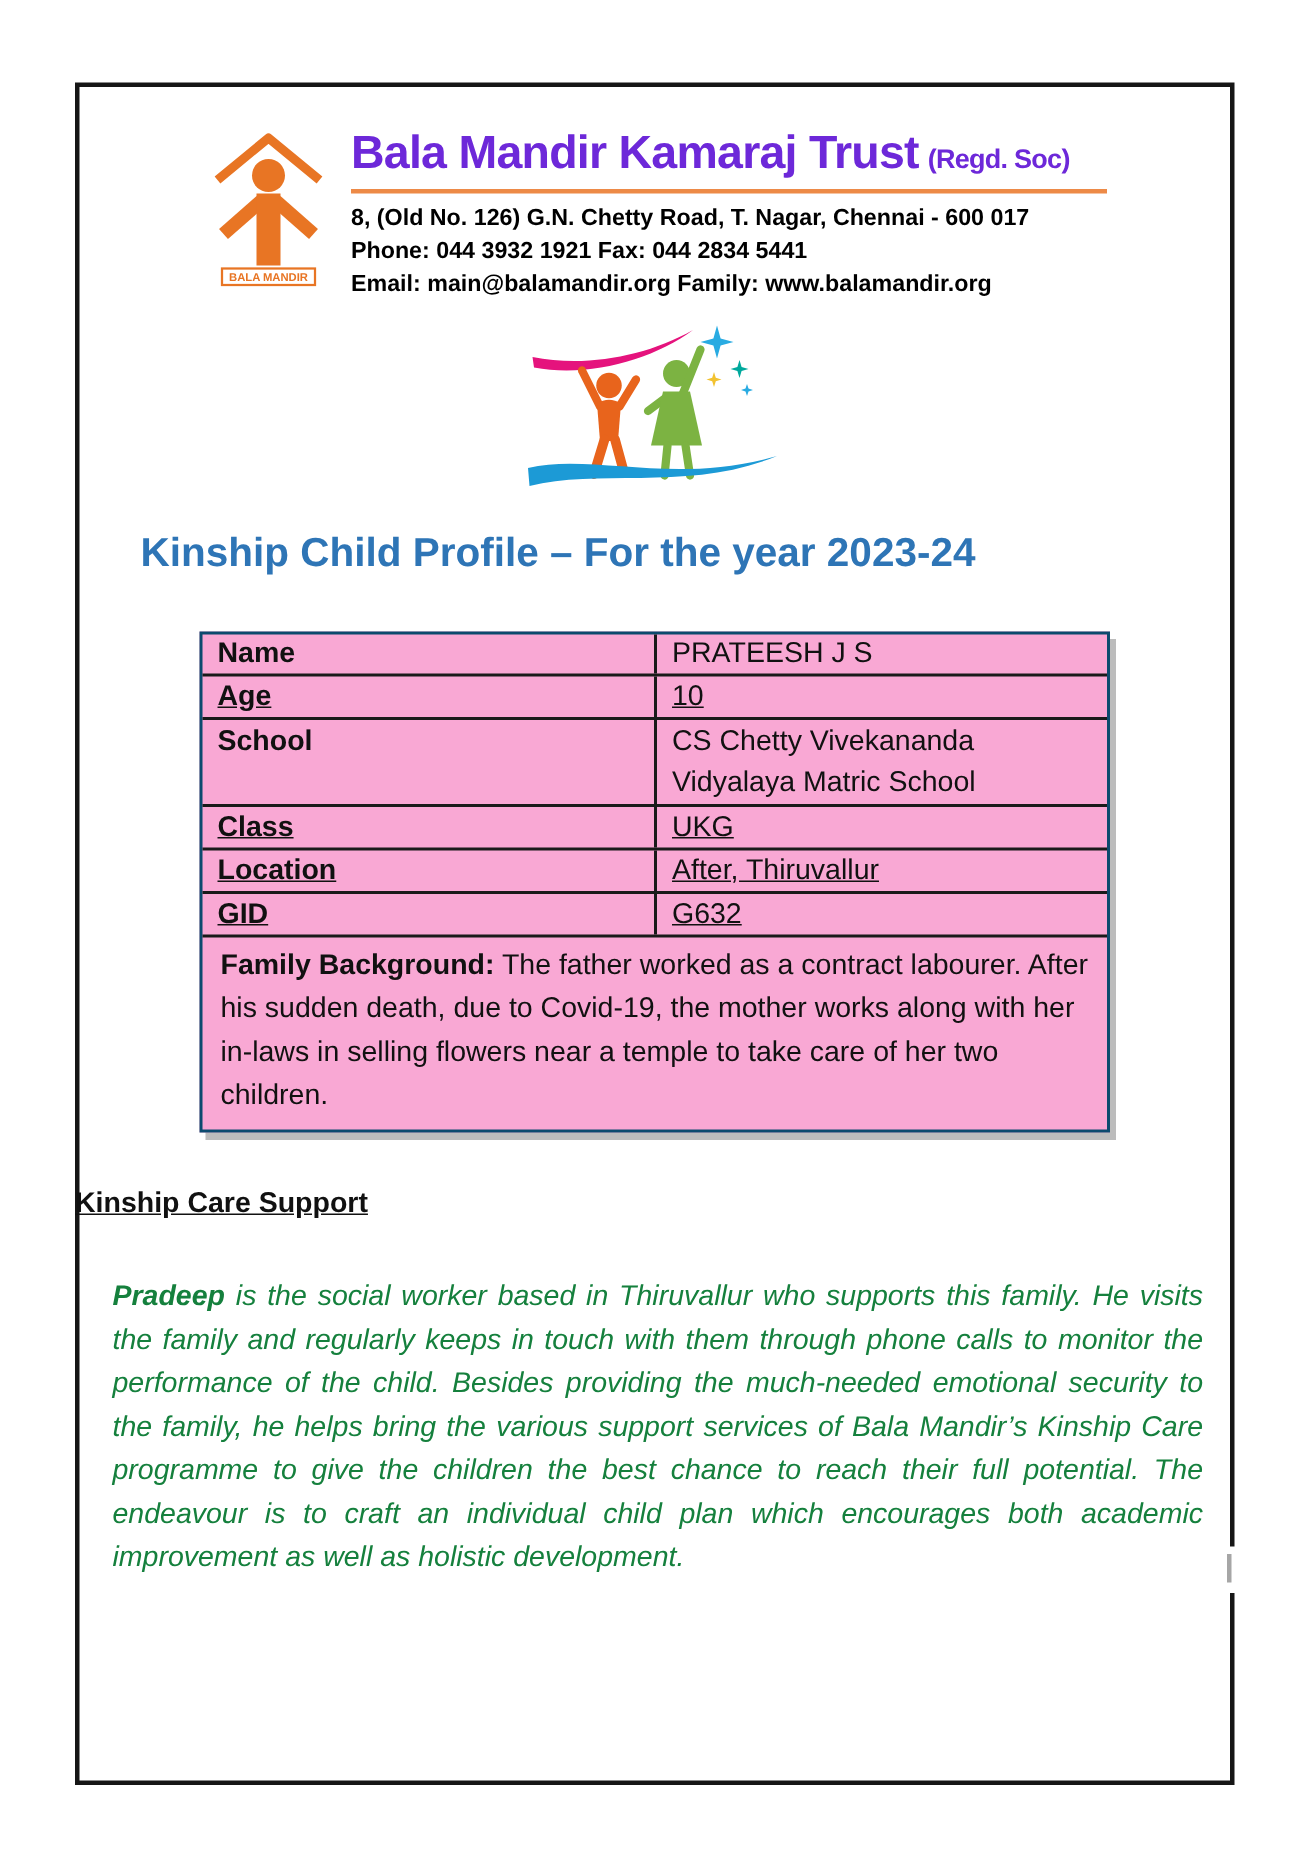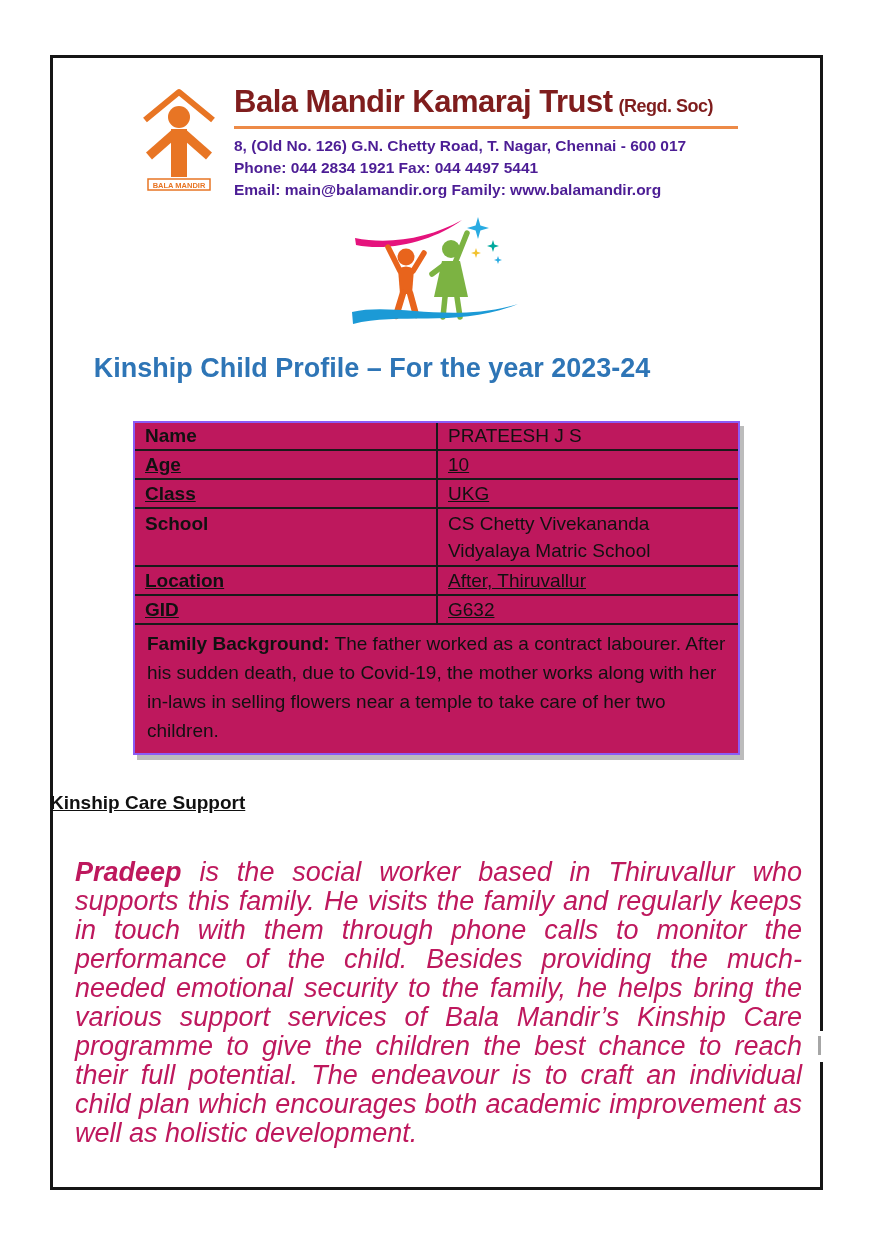--- a/index.html
+++ b/index.html
@@ -16,61 +16,61 @@
     position:absolute; left:815px; top:1031px; width:12px; height:31px; background:#ffffff;
   }
   .border-notch::before {
     content:""; position:absolute; left:3px; top:5px; width:3px; height:19px; background:#a6a6a6;
   }
 
   
   .letterhead { position:absolute; left:140px; top:84px; display:flex; }
   .lh-logo { width:78px; height:108px; flex:0 0 auto; }
   .lh-text { margin-left:16px; }
-  .org-line { font-size:31px; font-weight:bold; color:#7f1d1d; letter-spacing:-0.5px; line-height:36px; white-space:nowrap; }
+  .org-line { font-size:31px; font-weight:bold; color:#6d28d9; letter-spacing:-0.5px; line-height:36px; white-space:nowrap; }
   .org-suffix { font-size:18px; margin-left:6px; }
   .org-divider { height:3px; background:#ED8A47; width:504px; margin:2px 0 6px 0; }
-  .addr { font-size:15.5px; font-weight:bold; color:#4c1d95; line-height:22px; white-space:nowrap; }
+  .addr { font-size:15.5px; font-weight:bold; color:#000000; line-height:22px; white-space:nowrap; }
 
   
   .center-logo { position:absolute; left:350px; top:212px; }
 
   
   .doc-title {
     position:absolute; left:50px; top:350px; width:644px; text-align:center;
     font-size:27px; font-weight:bold; color:#2E75B6; line-height:36px;
   }
 
   
   .profile-table {
     position:absolute; left:133px; top:421px; width:607px;
-    border:2px solid #8b5cf6; box-sizing:border-box;
+    border:2px solid #0c4a6e; box-sizing:border-box;
     box-shadow:4px 5px 0 #bcbcbc;
-    font-size:19px; color:#111; background:#be185d;
+    font-size:19px; color:#111; background:#f9a8d4;
   }
   .t-row { display:flex; border-bottom:2px solid #1a1a1a; }
   .t-label {
     width:303px; font-weight:bold; padding-left:10px; box-sizing:border-box;
     border-right:2px solid #1a1a1a; display:flex; align-items:center; line-height:26px;
   }
   .t-value { flex:1; padding-left:10px; display:flex; align-items:center; white-space:pre-line; line-height:26px; }
   .h26 { height:26px; } .h27 { height:27px;text-decoration:underline; } .h56 { height:56px; }
   .family-block { padding:4px 10px 0 12px; line-height:29px; min-height:124px; }
   .family-label { font-weight:bold; }
   .family-text {}
 
   
   .support-heading {
     position:absolute; left:50px; top:792px; width:773px; text-align:left;
     font-size:19px; font-weight:bold; color:#111;
   }
   .support-heading span { text-decoration:underline; }
   .support-para {
     position:absolute; left:75px; top:831px; width:727px;
-    font-size:27px; line-height:29px; font-style:italic; color:#be185d;
+    font-size:19px; line-height:29px; font-style:italic; color:#15803d;
     text-align:justify;
   }
   .lead { font-weight:bold; }
 </style>
 </head>
 <body>
 
 <div class="page-frame"></div>
 
 <div class="letterhead">
@@ -80,21 +80,21 @@
     <path d="M34 50 L9 72" stroke="#E87524" stroke-width="9" fill="none"></path>
     <path d="M44 50 L69 72" stroke="#E87524" stroke-width="9" fill="none"></path>
     <rect x="31" y="45" width="16" height="48" fill="#E87524"></rect>
     <rect x="8" y="95" width="62" height="11" fill="none" stroke="#E87524" stroke-width="1.5"></rect>
     <text x="39" y="103.5" text-anchor="middle" font-size="7.5" font-weight="bold" fill="#E87524">BALA MANDIR</text>
   </svg>
   <div class="lh-text">
     <div class="org-line"><span>Bala Mandir Kamaraj Trust</span><span class="org-suffix">(Regd. Soc)</span></div>
     <div class="org-divider"></div>
     <div class="addr">8, (Old No. 126) G.N. Chetty Road, T. Nagar, Chennai - 600 017</div>
-    <div class="addr">Phone: 044 2834 1921  Fax: 044 4497 5441</div>
+    <div class="addr">Phone: 044 3932 1921  Fax: 044 2834 5441</div>
     <div class="addr">Email: main@balamandir.org   Family: www.balamandir.org</div>
   </div>
 </div>
 
 <svg class="center-logo" width="172" height="124" viewBox="0 0 172 124">
 
   <path d="M5 26 C40 33 80 26 112 8 C85 28 42 40 6 33 Z" fill="#E5137D"></path>
 
   <path d="M128 5 L130.4 13.6 L139 16 L130.4 18.4 L128 27 L125.6 18.4 L117 16 L125.6 13.6 Z" fill="#29ABE2"></path>
   <path d="M143 28 L144.4 32.6 L149 34 L144.4 35.4 L143 40 L141.6 35.4 L137 34 L141.6 32.6 Z" fill="#00A99D"></path>
@@ -122,28 +122,28 @@
 
 <div class="profile-table">
   <div class="t-row h26">
     <div class="t-label">Name</div>
     <div class="t-value">PRATEESH J S</div>
   </div>
   <div class="t-row h27">
     <div class="t-label">Age</div>
     <div class="t-value">10</div>
   </div>
-  <div class="t-row h27">
-    <div class="t-label">Class</div>
-    <div class="t-value">UKG</div>
-  </div>
   <div class="t-row h56">
     <div class="t-label" style="align-items:flex-start; padding-top:2px;">School</div>
     <div class="t-value" style="line-height:27px;">CS Chetty Vivekananda
 Vidyalaya Matric School</div>
+  </div>
+  <div class="t-row h27">
+    <div class="t-label">Class</div>
+    <div class="t-value">UKG</div>
   </div>
   <div class="t-row h27">
     <div class="t-label">Location</div>
     <div class="t-value">After, Thiruvallur</div>
   </div>
   <div class="t-row h27">
     <div class="t-label">GID</div>
     <div class="t-value">G632</div>
   </div>
   <div class="family-block">

